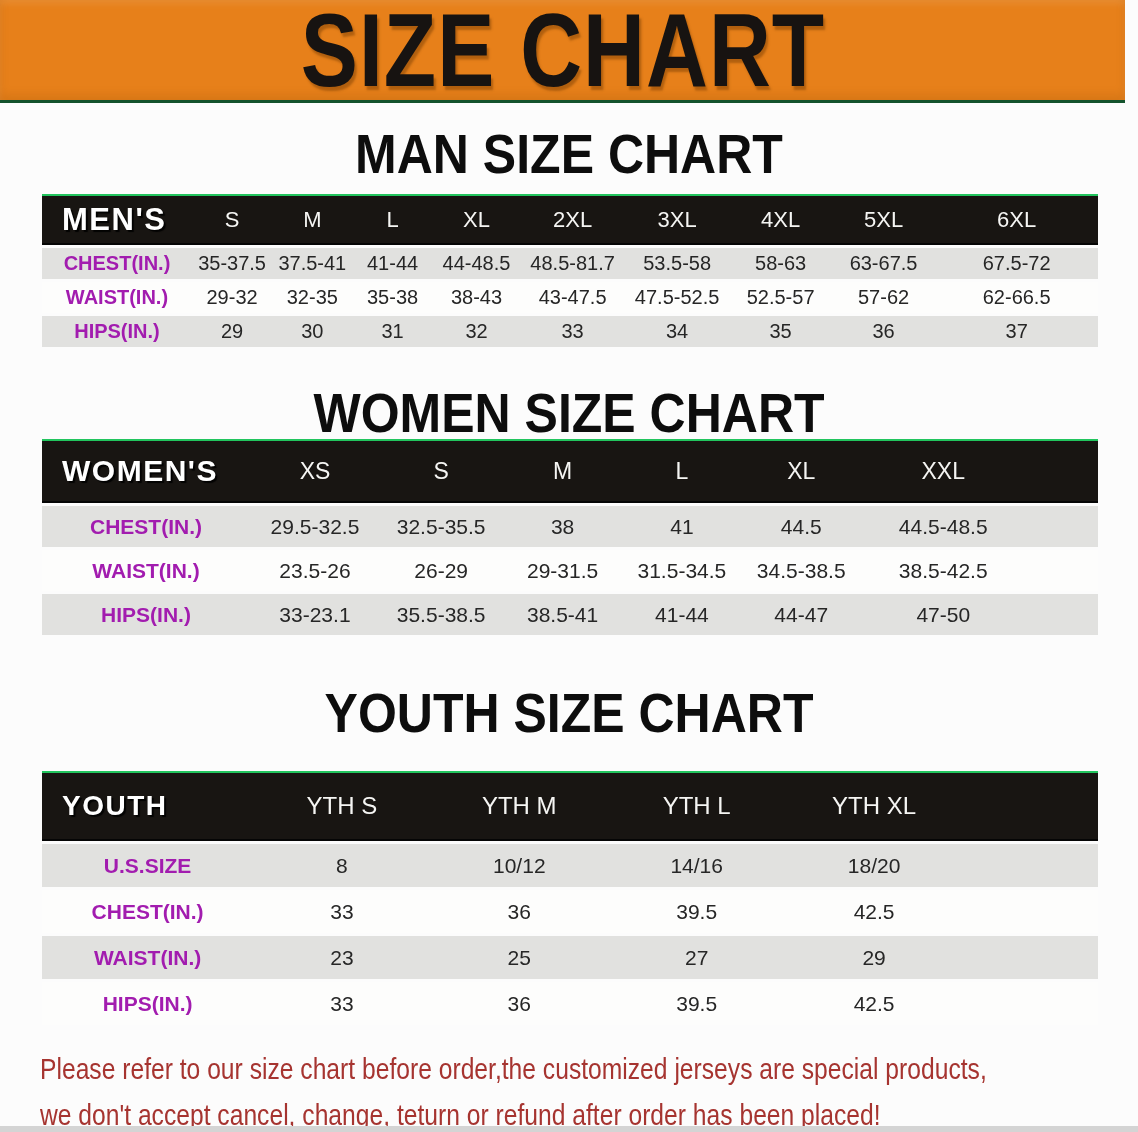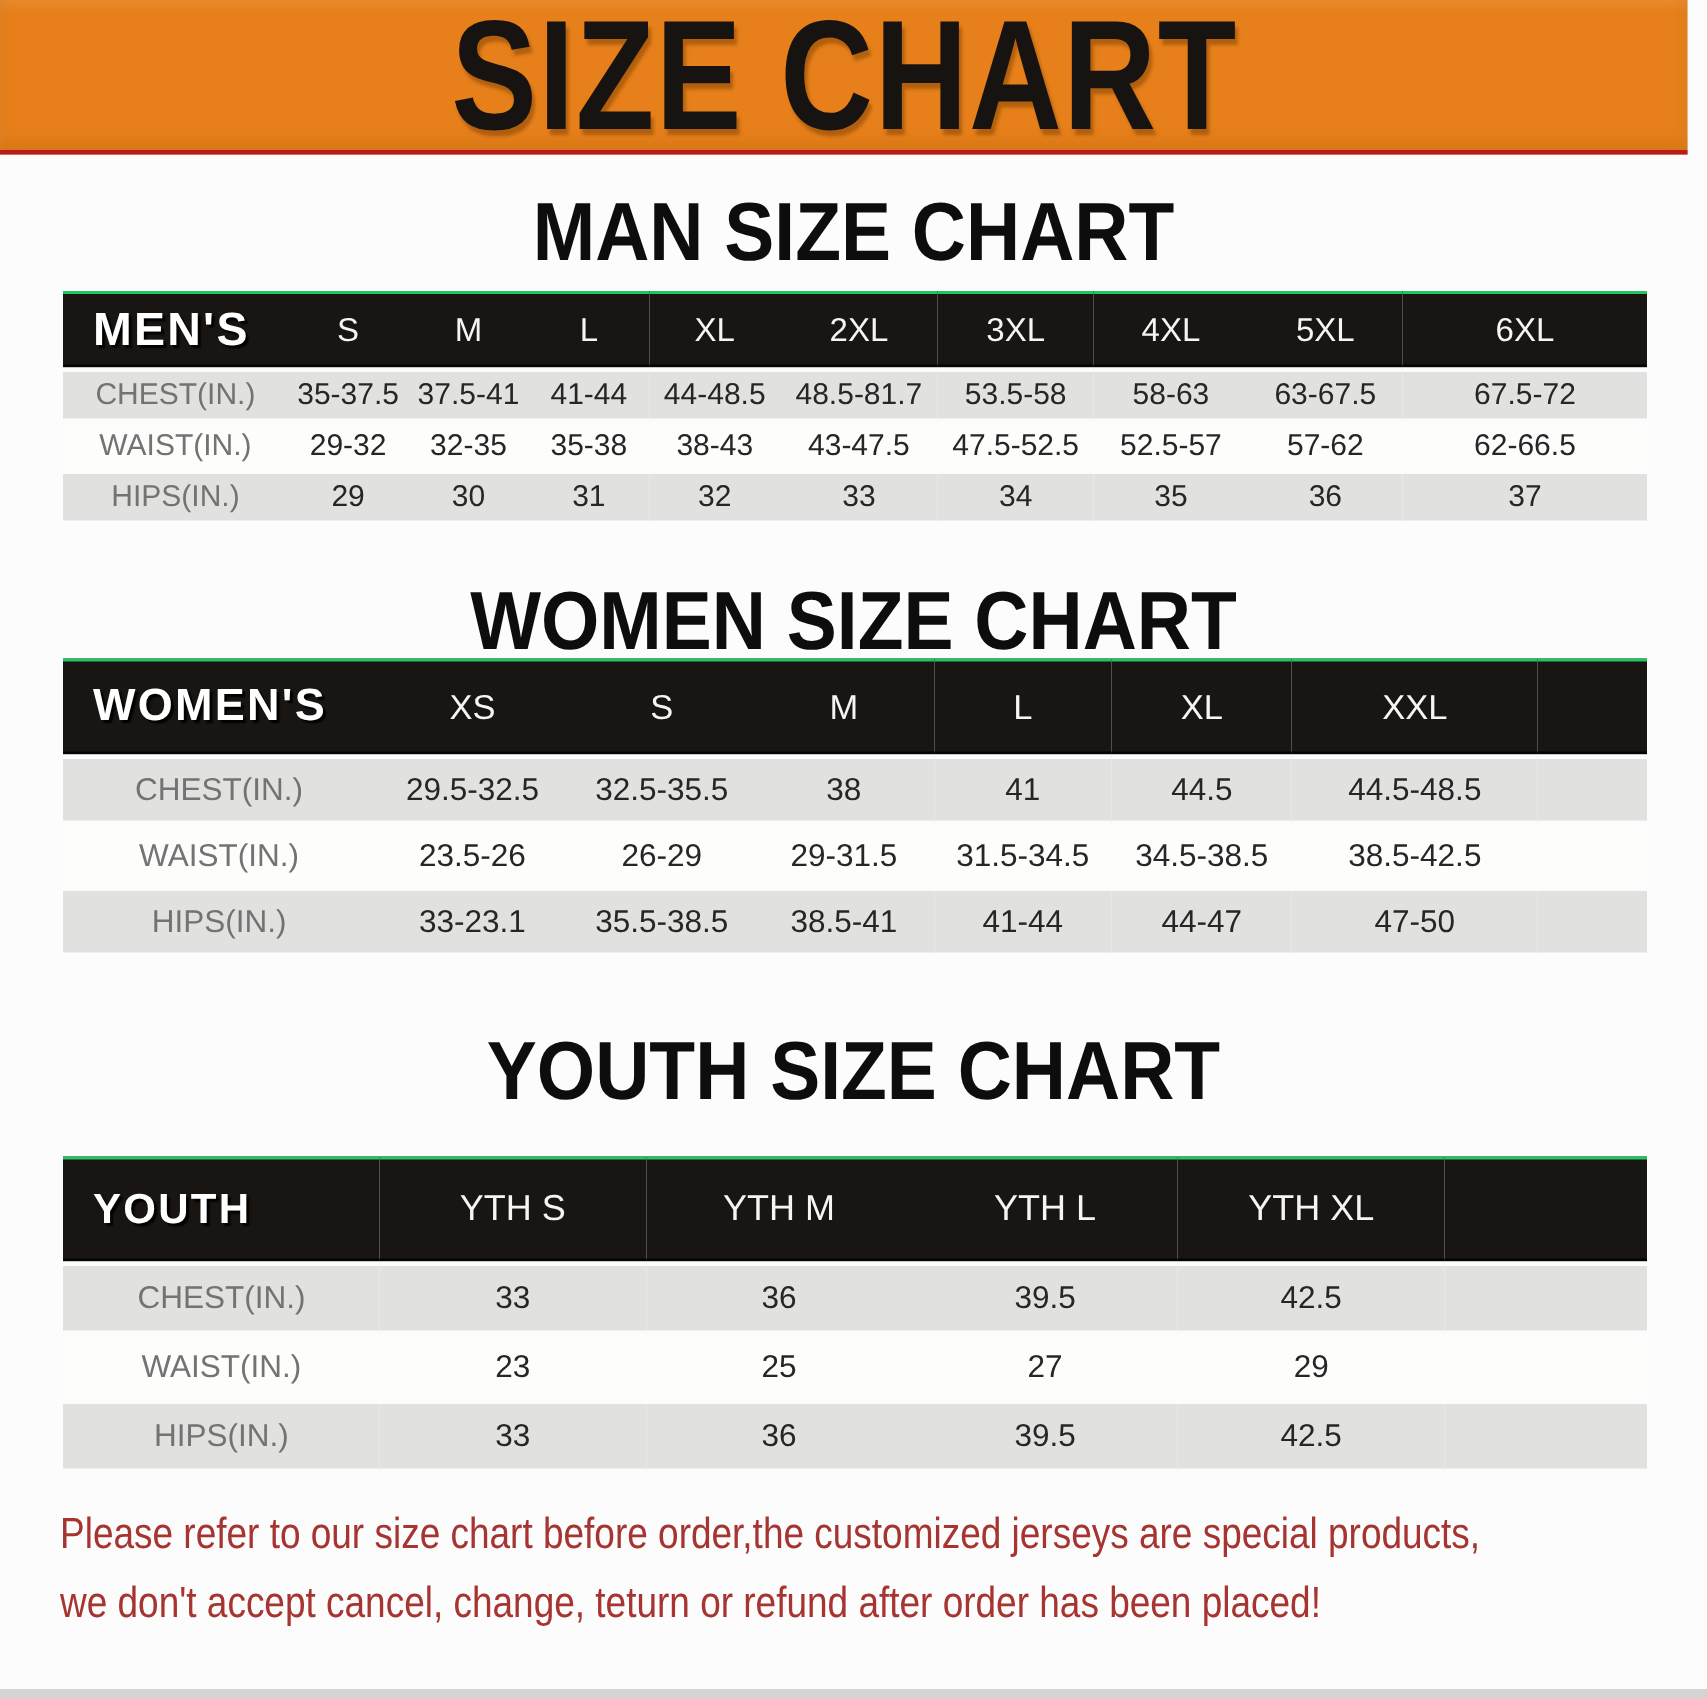--- a/index.html
+++ b/index.html
@@ -4,21 +4,21 @@
 <style>
   html,body { margin:0; padding:0; background:#ffffff; }
   .page {
     position:relative; width:1138px; height:1132px; overflow:hidden;
     background:#fcfcfc; font-family:"Liberation Sans", sans-serif;
   }
 
   
   .banner {
     width:1125px; height:100px; background:#e7801a;
-    border-bottom:3px solid #b91c1c;
+    border-bottom:3px solid #14532d;
     display:flex; align-items:center; justify-content:center;
     box-shadow: inset 0 -5px 10px rgba(140,70,0,.18), inset 0 4px 6px rgba(255,255,255,.10);
   }
   .banner-title {
     display:inline-block; font-size:84px; font-weight:700; color:#171311;
     letter-spacing:1px; transform:scale(1.02,1.24); transform-origin:center;
     text-shadow:2px 3px 2px rgba(110,55,0,.45);
     white-space:nowrap; line-height:100px;
   }
 
@@ -50,21 +50,21 @@
     text-shadow:2px 2px 1px rgba(0,0,0,.9);
   }
 
   tbody tr:nth-child(odd)  { background:#e1e1df; }
   tbody tr:nth-child(even) { background:#fdfdfc; }
   tbody th, tbody td {
     text-align:center; vertical-align:middle; padding:0;
     border-bottom:3px solid #fcfcfc; color:#262626; font-weight:400;
   }
   tbody tr:first-child th, tbody tr:first-child td { border-top:3px solid #fcfcfc; }
-  tbody th.rl { color:#737373; }
+  tbody th.rl { color:#a21caf;font-weight:bold; }
 
   
   .tbl-men thead th { height:47px; font-size:22px; }
   .tbl-men thead th.lab { font-size:31px; }
   .tbl-men tbody th, .tbl-men tbody td { height:31px; font-size:20px; }
   .tbl-men col:nth-child(1){width:14.2%} .tbl-men col:nth-child(2){width:7.6%}
   .tbl-men col:nth-child(3){width:7.6%}  .tbl-men col:nth-child(4){width:7.6%}
   .tbl-men col:nth-child(5){width:8.3%}  .tbl-men col:nth-child(6){width:9.9%}
   .tbl-men col:nth-child(7){width:9.9%}  .tbl-men col:nth-child(8){width:9.7%}
   .tbl-men col:nth-child(9){width:9.8%}  .tbl-men col:nth-child(10){width:15.4%}
@@ -257,20 +257,28 @@
               <th class="lab">YOUTH</th>
               <th>YTH S</th>
               <th>YTH M</th>
               <th>YTH L</th>
               <th>YTH XL</th>
               <th></th>
             </tr>
           </thead>
           <tbody>
             <tr>
+              <th class="rl">U.S.SIZE</th>
+              <td>8</td>
+              <td>10/12</td>
+              <td>14/16</td>
+              <td>18/20</td>
+              <td></td>
+            </tr>
+            <tr>
               <th class="rl">CHEST(IN.)</th>
               <td>33</td>
               <td>36</td>
               <td>39.5</td>
               <td>42.5</td>
               <td></td>
             </tr>
             <tr>
               <th class="rl">WAIST(IN.)</th>
               <td>23</td>

